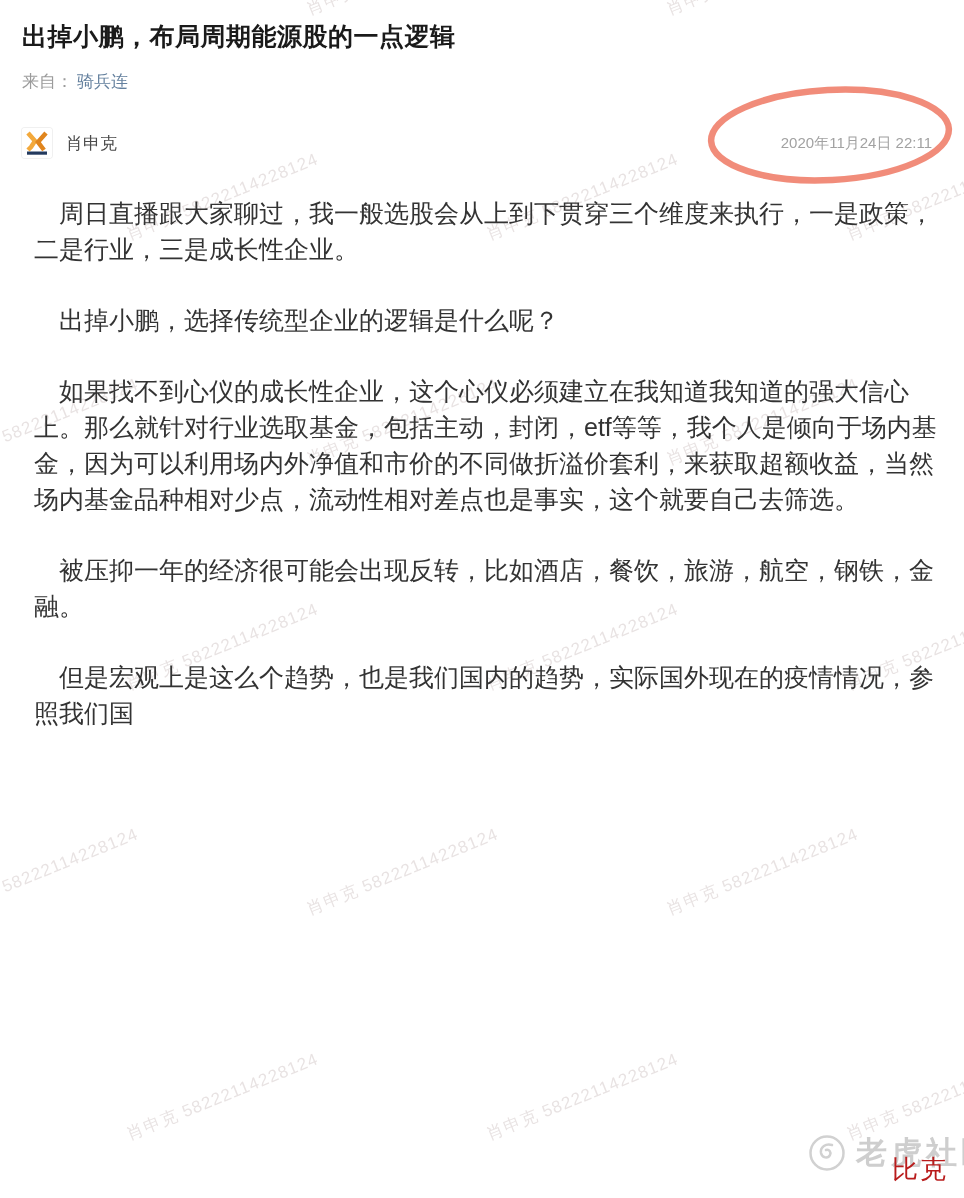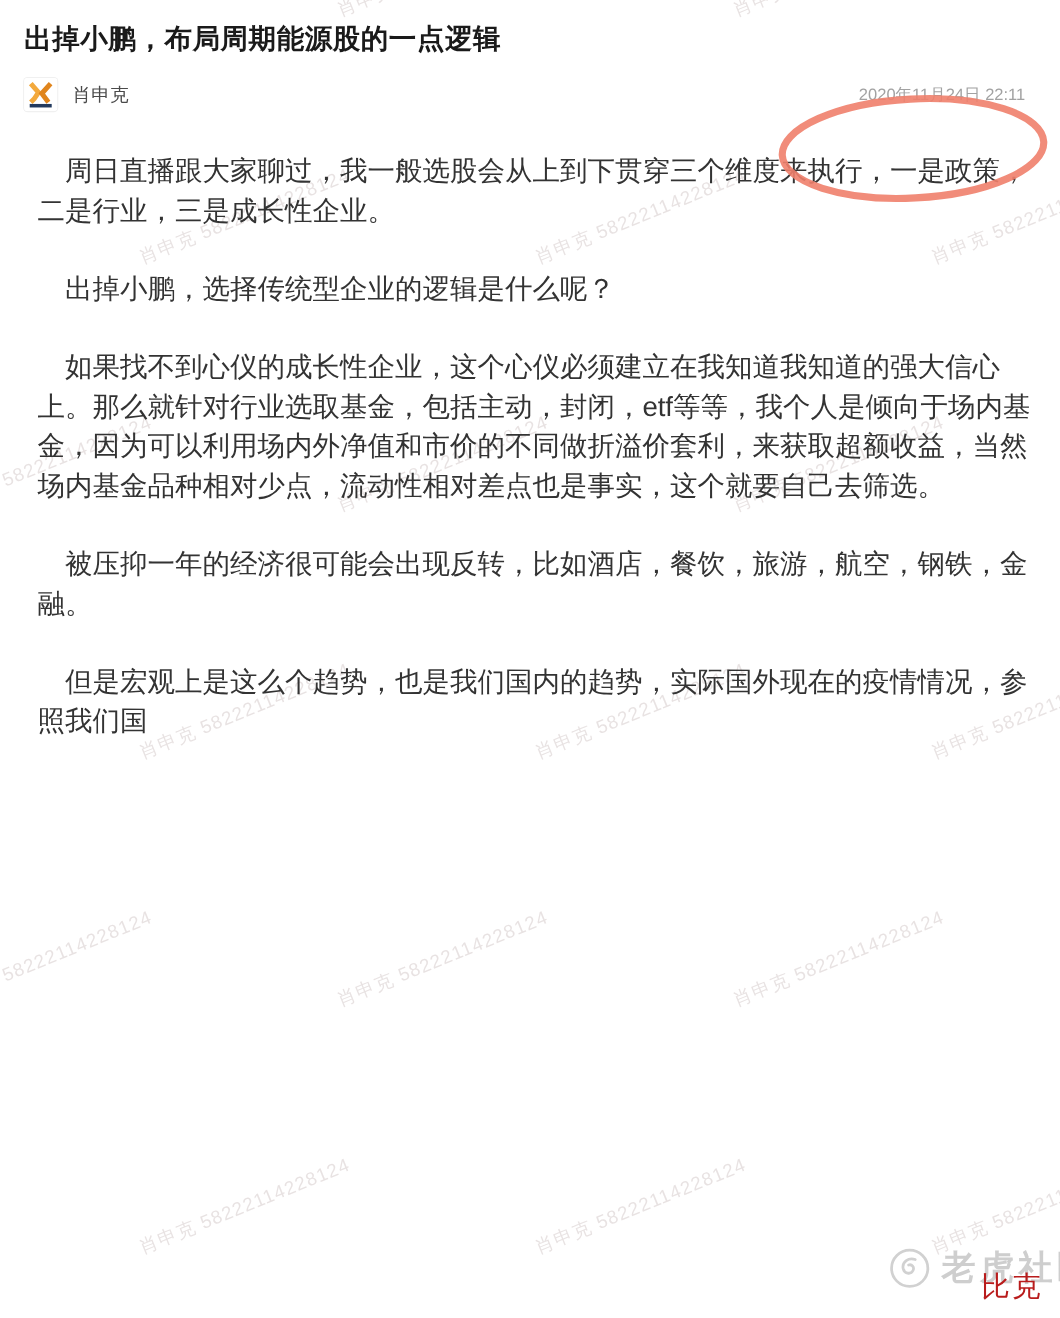--- a/index.html
+++ b/index.html
@@ -137,20 +137,23 @@
       <span class="wm-item" style="left: 660px; top: 860px;">肖申克 58222114228124</span>
       <span class="wm-item" style="left: 120px; top: 1085px;">肖申克 58222114228124</span>
       <span class="wm-item" style="left: 480px; top: 1085px;">肖申克 58222114228124</span>
       <span class="wm-item" style="left: 840px; top: 1085px;">肖申克 58222114228124</span>
     </div>
 
   <div class="content">
 
     <h1 class="title">出掉小鹏，布局周期能源股的一点逻辑</h1>
 
+    <div class="source-row">
+      <span>来自：</span><a href="#" class="source-link">骑兵连</a>
+    </div>
 
     <div class="author-row">
       <svg class="avatar" viewBox="0 0 30 30">
         <rect x="0" y="0" width="30" height="30" fill="#ffffff"></rect>
         <path d="M6 5 L13 13 L9 19 L6 22" stroke="#f3a93c" stroke-width="4.5" fill="none"></path>
         <path d="M24 5 L16 14 L22 22" stroke="#e0851d" stroke-width="4.5" fill="none"></path>
         <rect x="5" y="23.5" width="20" height="3.2" fill="#233a5e"></rect>
       </svg>
       <span class="author-name">肖申克</span>
       <span class="post-date">2020年11月24日 22:11</span>

